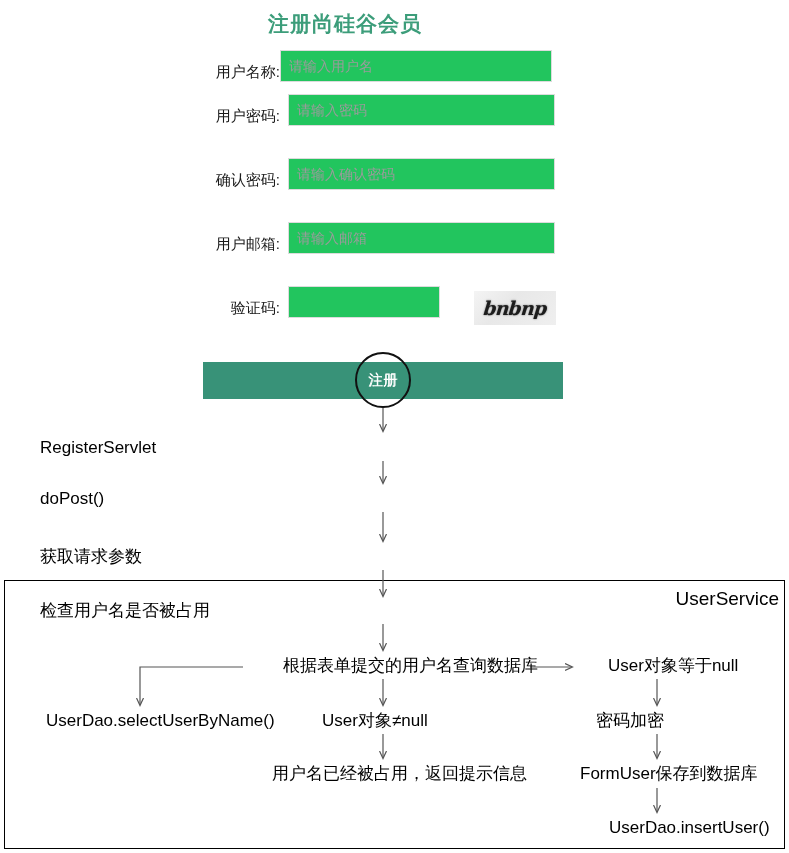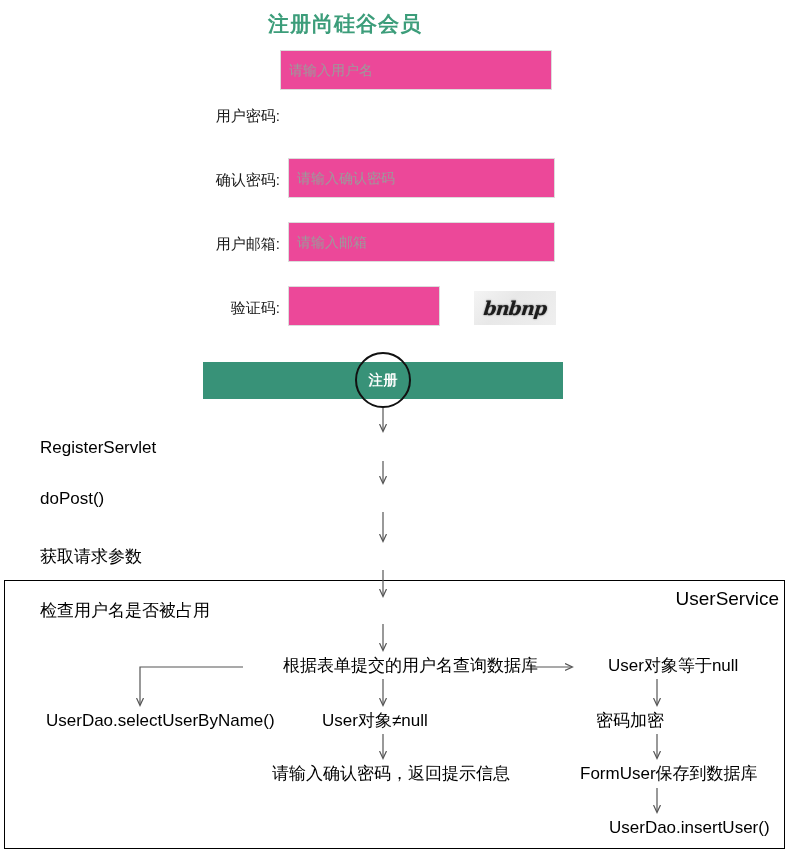--- a/index.html
+++ b/index.html
@@ -40,23 +40,23 @@
     left: 150px;
     width: 130px;
     text-align: right;
     font-size: 15px;
     color: #1a1a1a;
     line-height: 44px;
   }
   .form-input {
     position: absolute;
     box-sizing: border-box;
-    height: 40px;
+    height: 32px;
     border: 1px solid #dcdcdc;
-    background: #ec4899;
+    background: #22c55e;
     font-family: "Liberation Sans", "DejaVu Sans", sans-serif;
     font-size: 14px;
     color: #333333;
     padding: 0 8px;
     outline: none;
     border-radius: 0;
   }
   .form-input::placeholder { color: #9b9b9b; }
 
   #row-username { top: 50px; }
@@ -186,25 +186,27 @@
     color: #000000;
     text-align: right;
   }
 </style>
 </head>
 <body>
 
 <div id="page-title">注册尚硅谷会员</div>
 
 <div class="form-row" id="row-username">
+  <div class="form-label">用户名称:</div>
   <input class="form-input" type="text" placeholder="请输入用户名" style="">
 </div>
 
 <div class="form-row" id="row-password">
   <div class="form-label">用户密码:</div>
+  <input class="form-input" type="password" placeholder="请输入密码" style="">
 </div>
 
 <div class="form-row" id="row-confirm">
   <div class="form-label">确认密码:</div>
   <input class="form-input" type="password" placeholder="请输入确认密码" style="">
 </div>
 
 <div class="form-row" id="row-email">
   <div class="form-label">用户邮箱:</div>
   <input class="form-input" type="text" placeholder="请输入邮箱" style="">
@@ -263,15 +265,15 @@
 
 <div class="flow-node" id="node-registerservlet">RegisterServlet</div>
 <div class="flow-node" id="node-dopost">doPost()</div>
 <div class="flow-node" id="node-getparams">获取请求参数</div>
 <div class="flow-node" id="node-checkname">检查用户名是否被占用</div>
 <div class="flow-node" id="node-queryname">根据表单提交的用户名查询数据库</div>
 <div class="flow-node" id="node-usernull">User对象等于null</div>
 <div class="flow-node" id="node-selectbyname">UserDao.selectUserByName()</div>
 <div class="flow-node" id="node-userneqnull">User对象≠null</div>
 <div class="flow-node" id="node-encrypt">密码加密</div>
-<div class="flow-node" id="node-occupied">请输入确认密码，返回提示信息</div>
+<div class="flow-node" id="node-occupied">用户名已经被占用，返回提示信息</div>
 <div class="flow-node" id="node-saveuser">FormUser保存到数据库</div>
 <div class="flow-node" id="node-insertuser">UserDao.insertUser()</div>
 
 </body></html>

